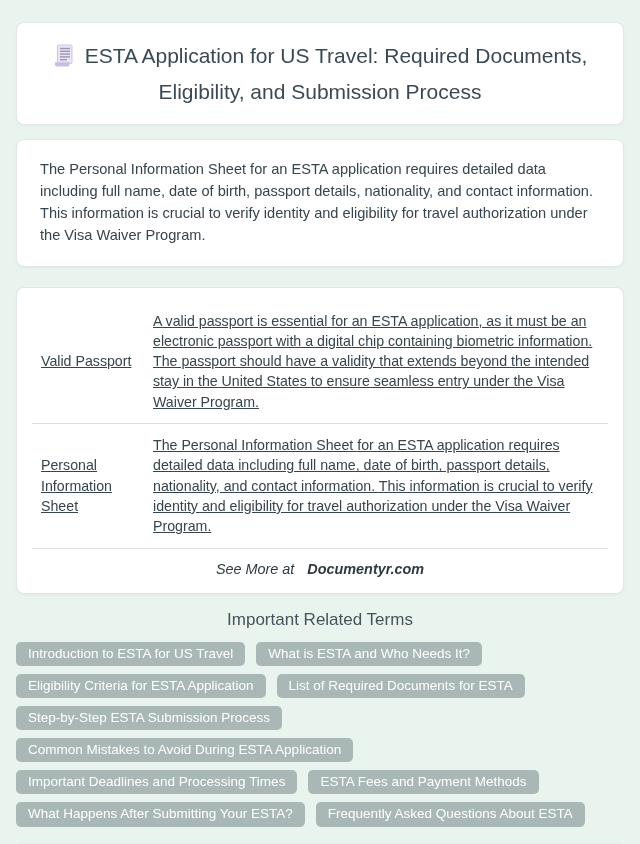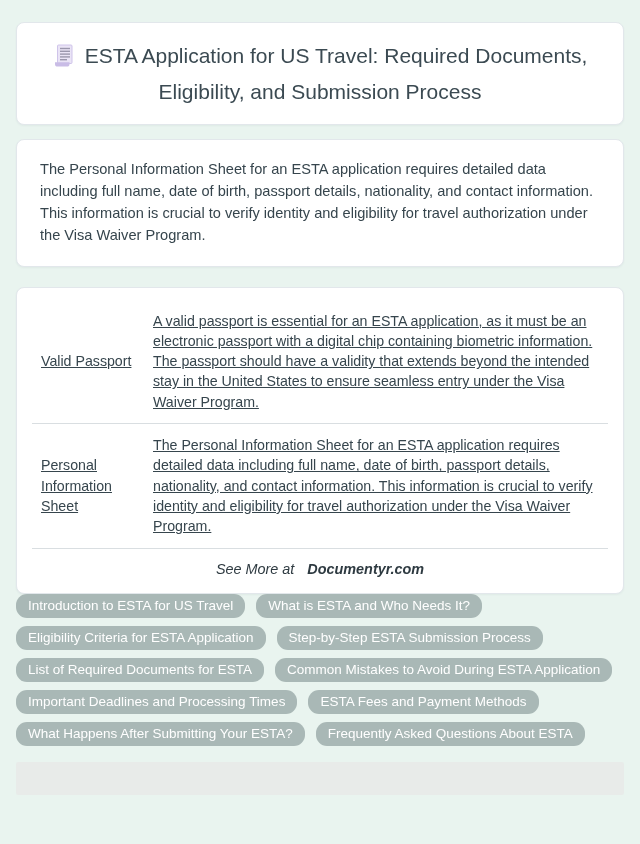--- a/index.html
+++ b/index.html
@@ -37,21 +37,21 @@
     margin-top:12px;text-align:center;font-style:italic;
     font-size:14.4px;color:#2e3a41;
   }
   .see-more strong{margin-left:13px;}
   .related-heading{
     margin:16px 0 12px;text-align:center;font-size:17px;font-weight:500;
     color:var(--heading-text);
   }
   .tags{display:flex;flex-wrap:wrap;gap:8px 11px;}
   .tag{
-    background:var(--tag-bg);color:var(--tag-text);border:none;border-radius:11px;
+    background:var(--tag-bg);color:var(--tag-text);border:none;border-radius:5px;
     padding:5px 12px;font-size:13.5px;line-height:1.05;font-family:inherit;
     cursor:pointer;white-space:nowrap;
   }
   .footer{
     margin-top:16px;height:33px;background:var(--footer-bg);
     display:flex;align-items:center;justify-content:flex-end;
     padding:0 13px;font-size:13px;color:var(--footer-text);border-radius:2px;
   }
 </style>
 </head>
@@ -87,27 +87,28 @@
           <tr>
             <td class="term">Personal Information Sheet</td>
             <td>The Personal Information Sheet for an ESTA application requires detailed data including full name, date of birth, passport details, nationality, and contact information. This information is crucial to verify identity and eligibility for travel authorization under the Visa Waiver Program.</td>
           </tr>
         </tbody>
     </table>
     <div class="see-more"><span>See More at</span><strong>Documentyr.com</strong>
     </div>
   </div>
 
+  <h2 class="related-heading">Important Related Terms</h2>
 
   <div class="tags">
       <button class="tag">Introduction to ESTA for US Travel</button>
       <button class="tag">What is ESTA and Who Needs It?</button>
       <button class="tag">Eligibility Criteria for ESTA Application</button>
+      <button class="tag">List of Required Documents for ESTA</button>
       <button class="tag">Step-by-Step ESTA Submission Process</button>
-      <button class="tag">List of Required Documents for ESTA</button>
       <button class="tag">Common Mistakes to Avoid During ESTA Application</button>
       <button class="tag">Important Deadlines and Processing Times</button>
       <button class="tag">ESTA Fees and Payment Methods</button>
       <button class="tag">What Happens After Submitting Your ESTA?</button>
       <button class="tag">Frequently Asked Questions About ESTA</button>
     </div>
 
   <div class="footer">
     
   </div>

